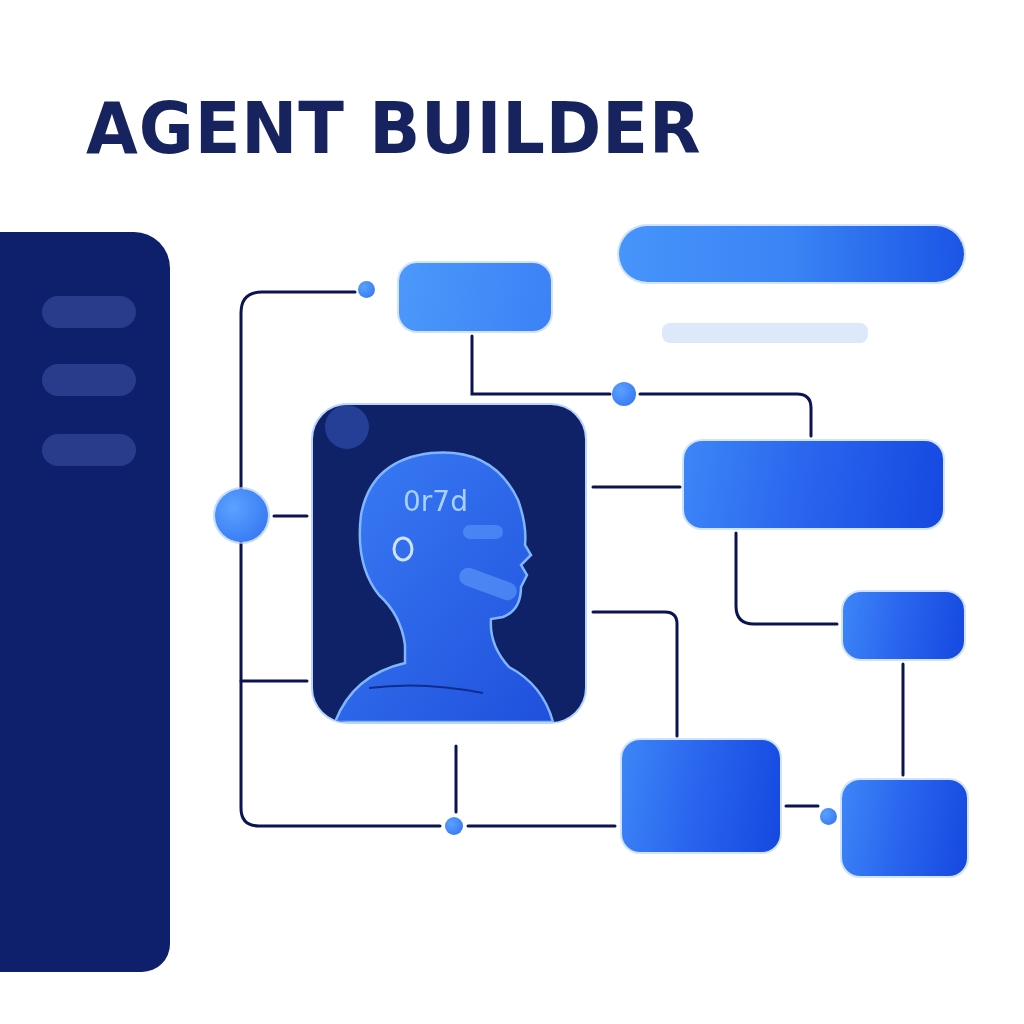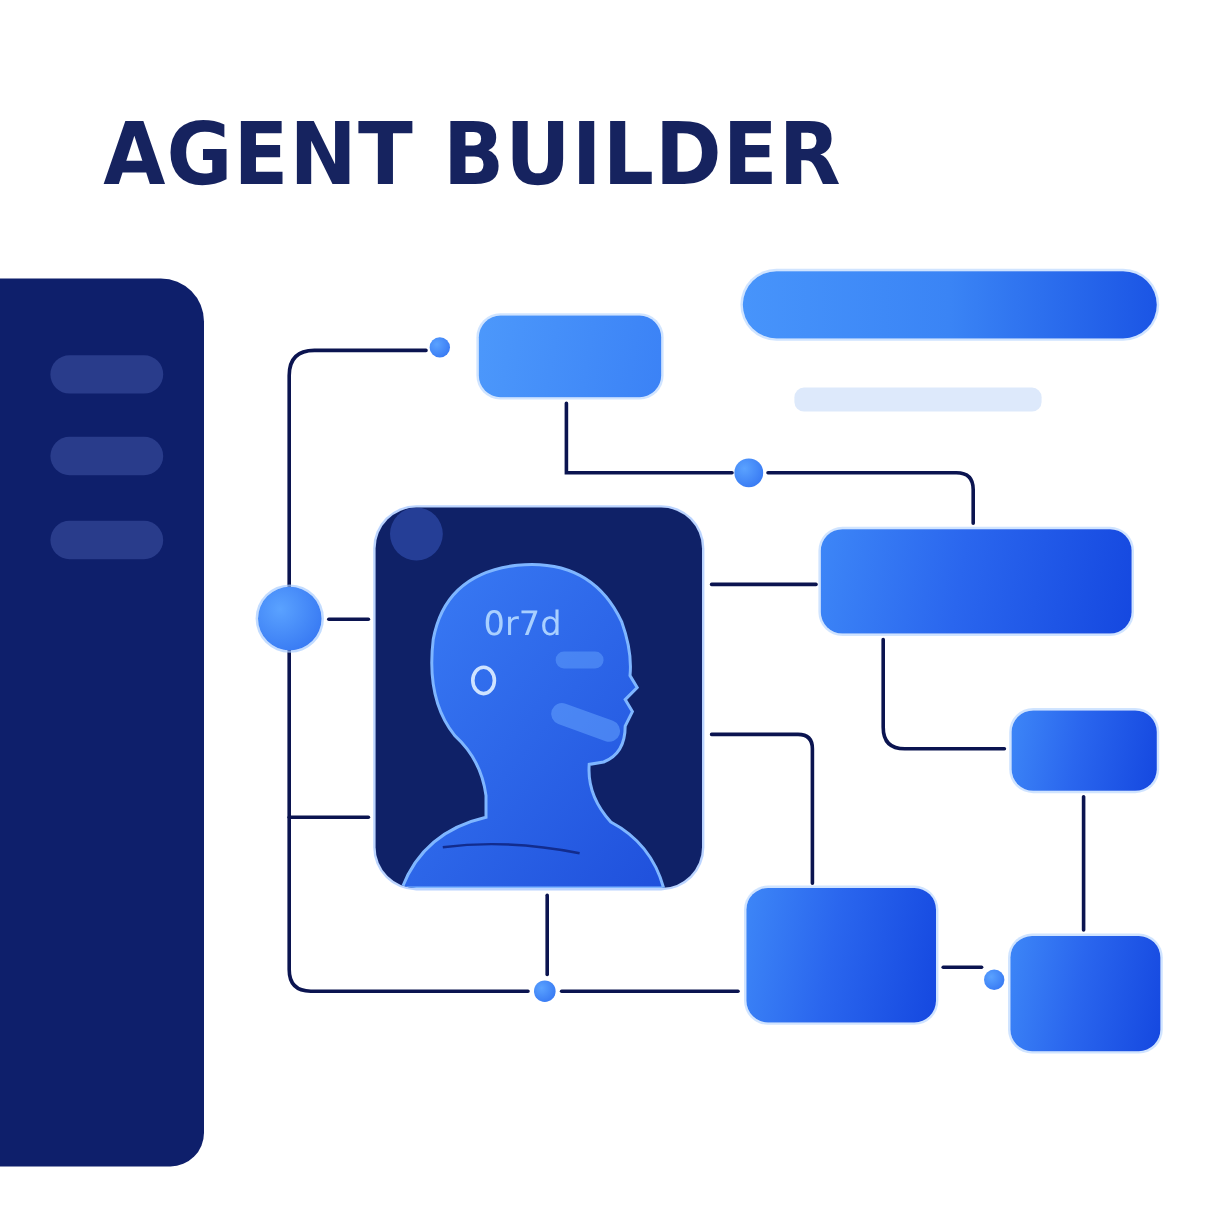--- a/index.html
+++ b/index.html
@@ -38,21 +38,21 @@
   }
   .subbar {
     position: absolute; left: 662px; top: 323px; width: 206px; height: 20px;
     border-radius: 8px; background: #dde9fb;
   }
   .dot {
     position: absolute; border-radius: 50%;
     background: radial-gradient(circle at 35% 35%, #5aa2ff, #2f6ff0);
   }
   .agent-card {
-    position: absolute; left: 313px; top: 423px; width: 272px; height: 317px;
+    position: absolute; left: 313px; top: 405px; width: 272px; height: 317px;
     border-radius: 34px; background: #0f2167; overflow: hidden;
     box-shadow: 0 0 0 2px rgba(120,170,255,0.5);
   }
   .agent-card svg { width: 100%; height: 100%; display: block; }
 </style>
 </head>
 <body>
 
 <div class="title">AGENT BUILDER</div>
 

